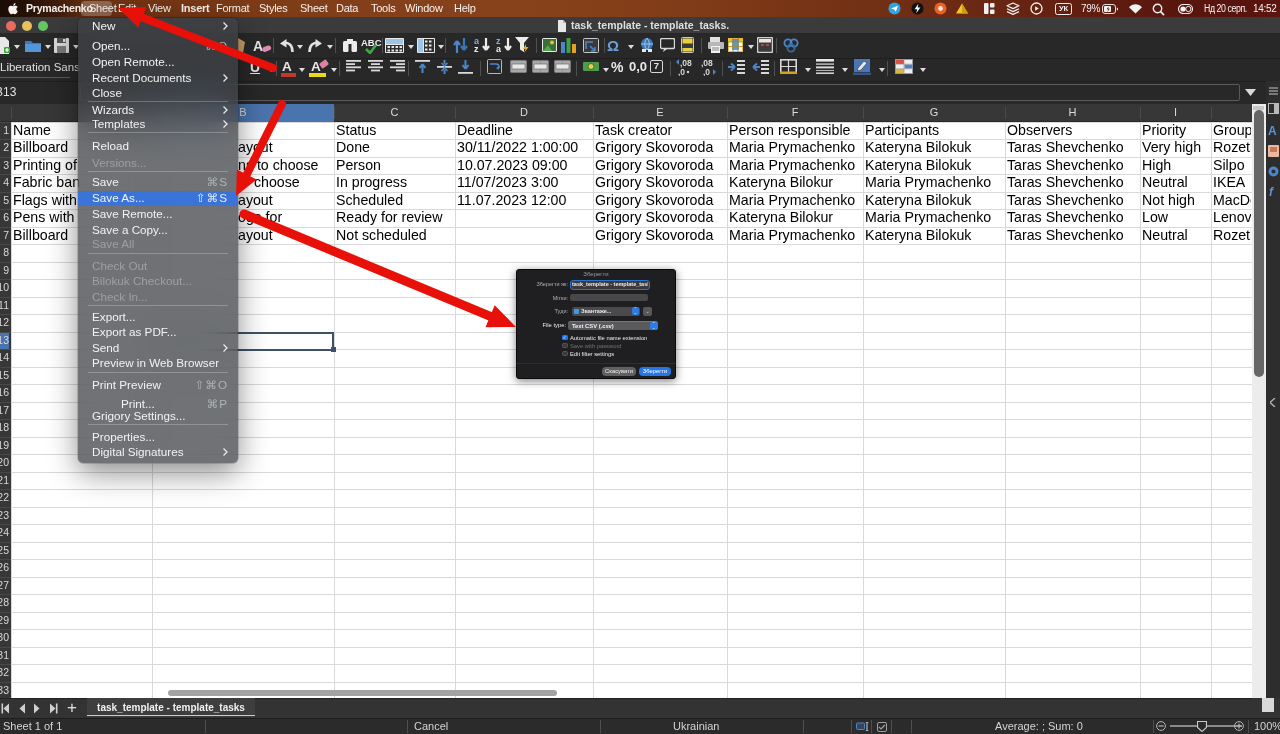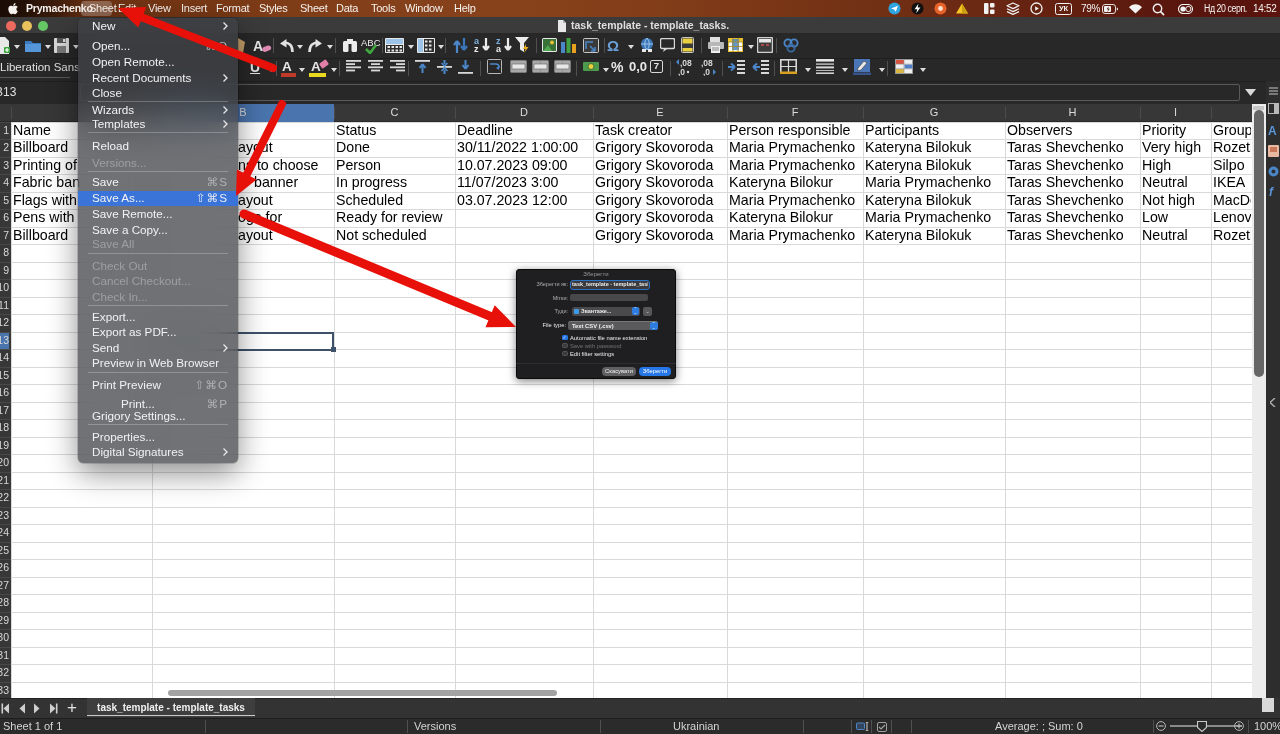--- a/index.html
+++ b/index.html
@@ -88,21 +88,21 @@
 <div class="cell" style="left:336px;top:174.0px;width:118px;height:17.5px;">In progress</div>
 <div class="cell" style="left:457px;top:174.0px;width:135px;height:17.5px;">11/07/2023 3:00</div>
 <div class="cell" style="left:595px;top:174.0px;width:131px;height:17.5px;">Grigory Skovoroda</div>
 <div class="cell" style="left:729px;top:174.0px;width:133px;height:17.5px;">Kateryna Bilokur</div>
 <div class="cell" style="left:865px;top:174.0px;width:139px;height:17.5px;">Maria Prymachenko</div>
 <div class="cell" style="left:1007px;top:174.0px;width:132px;height:17.5px;">Taras Shevchenko</div>
 <div class="cell" style="left:1142px;top:174.0px;width:68px;height:17.5px;">Neutral</div>
 <div class="cell" style="left:1213px;top:174.0px;width:38px;height:17.5px;">IKEA</div>
 <div class="cell" style="left:13px;top:191.5px;width:138px;height:17.5px;">Flags with</div>
 <div class="cell" style="left:336px;top:191.5px;width:118px;height:17.5px;">Scheduled</div>
-<div class="cell" style="left:457px;top:191.5px;width:135px;height:17.5px;">03.07.2023 12:00</div>
+<div class="cell" style="left:457px;top:191.5px;width:135px;height:17.5px;">11.07.2023 12:00</div>
 <div class="cell" style="left:595px;top:191.5px;width:131px;height:17.5px;">Grigory Skovoroda</div>
 <div class="cell" style="left:729px;top:191.5px;width:133px;height:17.5px;">Maria Prymachenko</div>
 <div class="cell" style="left:865px;top:191.5px;width:139px;height:17.5px;">Kateryna Bilokuk</div>
 <div class="cell" style="left:1007px;top:191.5px;width:132px;height:17.5px;">Taras Shevchenko</div>
 <div class="cell" style="left:1142px;top:191.5px;width:68px;height:17.5px;">Not high</div>
 <div class="cell" style="left:1213px;top:191.5px;width:38px;height:17.5px;">MacDonalds</div>
 <div class="cell" style="left:13px;top:209.0px;width:138px;height:17.5px;">Pens with</div>
 <div class="cell" style="left:336px;top:209.0px;width:118px;height:17.5px;">Ready for review</div>
 <div class="cell" style="left:595px;top:209.0px;width:131px;height:17.5px;">Grigory Skovoroda</div>
 <div class="cell" style="left:729px;top:209.0px;width:133px;height:17.5px;">Kateryna Bilokur</div>
@@ -113,21 +113,21 @@
 <div class="cell" style="left:13px;top:226.5px;width:138px;height:17.5px;">Billboard</div>
 <div class="cell" style="left:336px;top:226.5px;width:118px;height:17.5px;">Not scheduled</div>
 <div class="cell" style="left:595px;top:226.5px;width:131px;height:17.5px;">Grigory Skovoroda</div>
 <div class="cell" style="left:729px;top:226.5px;width:133px;height:17.5px;">Maria Prymachenko</div>
 <div class="cell" style="left:865px;top:226.5px;width:139px;height:17.5px;">Kateryna Bilokuk</div>
 <div class="cell" style="left:1007px;top:226.5px;width:132px;height:17.5px;">Taras Shevchenko</div>
 <div class="cell" style="left:1142px;top:226.5px;width:68px;height:17.5px;">Neutral</div>
 <div class="cell" style="left:1213px;top:226.5px;width:38px;height:17.5px;">Rozetka</div>
 <div class="cell" style="left:238px;top:139.0px;width:94px;height:17.5px;">ayout</div>
 <div class="cell" style="left:238px;top:156.5px;width:94px;height:17.5px;">ns to choose</div>
-<div class="cell" style="left:254px;top:174.0px;width:78px;height:17.5px;">banner</div>
+<div class="cell" style="left:254px;top:174.0px;width:78px;height:17.5px;">choose</div>
 <div class="cell" style="left:238px;top:191.5px;width:94px;height:17.5px;">ayout</div>
 <div class="cell" style="left:238px;top:209.0px;width:94px;height:17.5px;">ogo for</div>
 <div class="cell" style="left:238px;top:226.5px;width:94px;height:17.5px;">ayout</div>
 <div style="left:152px;top:331.5px;width:182px;height:19.0px;border:2px solid #3d5269;background:transparent;"></div>
 <div style="left:331px;top:347.0px;width:5px;height:5px;background:#3d5269;"></div>
 <div style="left:0px;top:104px;width:1266px;height:17.5px;background:#373737;border-bottom:1px solid #2a2a2a;"></div>
 <div style="left:152px;top:104px;width:182px;height:17.5px;background:#4a74ad;"></div>
 <div class="colL" style="left:152px;top:104px;width:182px;height:17.5px;">B</div>
 <div class="colL" style="left:334px;top:104px;width:121px;height:17.5px;">C</div>
 <div class="colL" style="left:455px;top:104px;width:138px;height:17.5px;">D</div>
@@ -212,21 +212,21 @@
 <div style="left:0px;top:629.0px;width:11px;height:1px;background:#484848;"></div>
 <div style="left:0px;top:646.5px;width:11px;height:1px;background:#484848;"></div>
 <div style="left:0px;top:664.0px;width:11px;height:1px;background:#484848;"></div>
 <div style="left:0px;top:681.5px;width:11px;height:1px;background:#484848;"></div>
 <div style="left:0px;top:0px;width:1280px;height:17px;background:linear-gradient(90deg,#1a0b05 0%,#241106 2%,#3f1d0c 4.5%,#683012 7%,#733514 12%,#7c3b16 20%,#84401a 30%,#87421c 40%,#833e19 50%,#7c3817 58%,#723014 68%,#6b2813 76%,#621f10 84%,#5a170e 91%,#57130d 96%,#5c150e 100%);"></div>
 <div style="left:81px;top:1px;width:31px;height:15px;background:rgba(255,255,255,0.26);border-radius:3.5px;"></div>
 <div style="left:26px;top:0px;height:17px;font-size:10.6px;font-weight:700;color:#f5f1ee;line-height:17px;letter-spacing:-0.25px;white-space:nowrap;">Prymachenko</div>
 <div style="left:89px;top:0px;height:17px;font-size:11px;font-weight:400;color:#f5f1ee;line-height:17px;letter-spacing:-0.25px;white-space:nowrap;">Sheet</div>
 <div style="left:118px;top:0px;height:17px;font-size:11px;font-weight:400;color:#f5f1ee;line-height:17px;letter-spacing:-0.25px;white-space:nowrap;">Edit</div>
 <div style="left:148px;top:0px;height:17px;font-size:11px;font-weight:400;color:#f5f1ee;line-height:17px;letter-spacing:-0.25px;white-space:nowrap;">View</div>
-<div style="left:181px;top:0px;height:17px;font-size:11px;font-weight:400;color:#f5f1ee;line-height:17px;letter-spacing:-0.25px;white-space:nowrap;">Insert</div>
+<div style="left:181px;top:0px;height:17px;font-size:11px;font-weight:700;color:#f5f1ee;line-height:17px;letter-spacing:-0.25px;white-space:nowrap;">Insert</div>
 <div style="left:216px;top:0px;height:17px;font-size:11px;font-weight:400;color:#f5f1ee;line-height:17px;letter-spacing:-0.25px;white-space:nowrap;">Format</div>
 <div style="left:259px;top:0px;height:17px;font-size:11px;font-weight:400;color:#f5f1ee;line-height:17px;letter-spacing:-0.25px;white-space:nowrap;">Styles</div>
 <div style="left:300px;top:0px;height:17px;font-size:11px;font-weight:400;color:#f5f1ee;line-height:17px;letter-spacing:-0.25px;white-space:nowrap;">Sheet</div>
 <div style="left:336px;top:0px;height:17px;font-size:11px;font-weight:400;color:#f5f1ee;line-height:17px;letter-spacing:-0.25px;white-space:nowrap;">Data</div>
 <div style="left:371px;top:0px;height:17px;font-size:11px;font-weight:400;color:#f5f1ee;line-height:17px;letter-spacing:-0.25px;white-space:nowrap;">Tools</div>
 <div style="left:405px;top:0px;height:17px;font-size:11px;font-weight:400;color:#f5f1ee;line-height:17px;letter-spacing:-0.25px;white-space:nowrap;">Window</div>
 <div style="left:454px;top:0px;height:17px;font-size:11px;font-weight:400;color:#f5f1ee;line-height:17px;letter-spacing:-0.25px;white-space:nowrap;">Help</div>
 <svg style="position:absolute;left:8px;top:3px;width:11px;height:12px;" viewBox="0 0 11 12" width="11" height="12">
     <path d="M8.4 6.3c0-1.5 1.2-2.2 1.3-2.3-.7-1-1.8-1.2-2.2-1.2-.9-.1-1.8.5-2.3.5-.5 0-1.2-.5-2-.5C2.2 2.8 1.3 3.3.8 4.1c-1 1.7-.3 4.3.7 5.7.5.7 1 1.4 1.8 1.4.7 0 1-.5 1.9-.5.9 0 1.1.5 1.9.5.8 0 1.3-.7 1.8-1.4.6-.8.8-1.6.8-1.6s-1.3-.5-1.3-1.9zM6.9 1.9c.4-.5.7-1.2.6-1.9-.6 0-1.3.4-1.7.9-.4.4-.7 1.1-.6 1.8.7.1 1.3-.3 1.7-.8z" fill="#f5f1ee"></path>
   </svg>
@@ -327,21 +327,21 @@
     <path d="M2.5 13C2.5 6 6 3.5 11 3.5" stroke="#e2e2e2" stroke-width="2.6" fill="none"></path>
     <path d="M8.5 0L15 4.5l-6.5 4z" fill="#e2e2e2"></path>
   </svg>
 <div class="dd" style="left:327px;top:45px;width:0px;height:0px;"></div>
 <div style="left:335px;top:38px;width:1px;height:15px;background:#505050;"></div>
 <svg style="position:absolute;left:343px;top:38px;width:14px;height:15px;" viewBox="0 0 14 15" width="14" height="15">
     <rect x="0" y="3" width="5.5" height="11" rx="1.5" fill="#ececec"></rect>
     <rect x="8.5" y="3" width="5.5" height="11" rx="1.5" fill="#ececec"></rect>
     <rect x="4" y="1" width="6" height="5" fill="#ececec"></rect>
   </svg>
-<div style="left:361px;top:37px;height:10px;font-size:9.5px;font-weight:400;color:#ececec;letter-spacing:0;">ABC</div>
+<div style="left:361px;top:37px;height:10px;font-size:9.5px;font-weight:700;color:#ececec;letter-spacing:0;">ABC</div>
 <svg style="position:absolute;left:365px;top:44px;width:12px;height:10px;" viewBox="0 0 12 10" width="12" height="10">
     <path d="M1 5l4 4 6-8" stroke="#3faa3f" stroke-width="2.6" fill="none"></path>
   </svg>
 <div style="left:382px;top:38px;width:1px;height:15px;background:#505050;"></div>
 <svg style="position:absolute;left:385px;top:38px;width:19px;height:15px;" viewBox="0 0 19 15" width="19" height="15">
     <rect width="19" height="15" rx="1" fill="#e8e8e8"></rect>
     <rect x="1" y="1" width="17" height="5" fill="#9cc4e8"></rect>
     <rect x="1" y="7" width="17" height="7" fill="#2f2f2f"></rect>
     <g fill="#e8e8e8">
       <rect x="2.5" y="8" width="2.5" height="2"></rect>
@@ -625,21 +625,21 @@
     <rect x="6.9" y="0.5" width="1.6" height="10" fill="#cfcfcf"></rect>
   </svg>
 <div style="left:67px;top:698px;height:20px;font-size:17px;font-weight:400;color:#e0e0e0;line-height:19px;">+</div>
 <div style="left:87px;top:698px;width:168px;height:19px;background:#3e3e3e;"></div>
 <div style="left:87px;top:698px;width:168px;height:20px;font-size:10px;font-weight:700;color:#f0f0f0;line-height:20px;text-align:center;overflow:hidden;white-space:nowrap;">task_template - template_tasks</div>
 <div style="left:87px;top:714.5px;width:168px;height:1.5px;background:#c9c9c9;"></div>
 <div style="left:1252px;top:698px;width:28px;height:20px;background:#333;"></div>
 <div style="left:1262px;top:698px;width:12px;height:14px;background:#d8d8d8;"></div>
 <div style="left:0px;top:718px;width:1280px;height:16px;background:#2b2b2b;border-top:1px solid #1d1d1d;"></div>
 <div style="left:3px;top:718px;height:22px;font-size:11px;color:#d4d4d4;line-height:16px;">Sheet 1 of 1</div>
-<div style="left:414px;top:718px;height:16px;font-size:11px;color:#d4d4d4;line-height:16px;">Versions</div>
+<div style="left:414px;top:718px;height:16px;font-size:11px;color:#d4d4d4;line-height:16px;">Cancel</div>
 <div style="left:673px;top:718px;height:16px;font-size:11px;color:#d4d4d4;line-height:16px;">Ukrainian</div>
 <div style="left:995px;top:718px;height:16px;font-size:11px;color:#d4d4d4;line-height:16px;">Average: ; Sum: 0</div>
 <div style="left:1254px;top:718px;height:16px;font-size:11px;color:#d4d4d4;line-height:16px;">100%</div>
 <div style="left:205px;top:719.5px;width:1px;height:13px;background:#4f4f4f;"></div>
 <div style="left:407px;top:719.5px;width:1px;height:13px;background:#4f4f4f;"></div>
 <div style="left:600px;top:719.5px;width:1px;height:13px;background:#4f4f4f;"></div>
 <div style="left:803px;top:719.5px;width:1px;height:13px;background:#4f4f4f;"></div>
 <div style="left:851px;top:719.5px;width:1px;height:13px;background:#4f4f4f;"></div>
 <div style="left:871px;top:719.5px;width:1px;height:13px;background:#4f4f4f;"></div>
 <div style="left:891px;top:719.5px;width:1px;height:13px;background:#4f4f4f;"></div>
@@ -717,21 +717,21 @@
     <div class="mi dis" style="top:137.1px;">Versions...</div>
     <div style="left:10px;right:10px;top:153.2px;height:1px;background:rgba(255,255,255,0.24);position:absolute;"></div>
     <div class="mi" style="top:156.9px;">Save<span class="sc">⌘S</span></div>
     <div style="left:0px;top:173.5px;width:160px;height:14.5px;background:#3a74d9;"></div>
     <div class="mi" style="top:172.8px;">Save As...<span class="sc" style="color:#e8ecf5">⇧⌘S</span></div>
     <div class="mi" style="top:188.5px;">Save Remote...</div>
     <div class="mi" style="top:204.0px;">Save a Copy...</div>
     <div class="mi dis" style="top:218.9px;">Save All</div>
     <div style="left:10px;right:10px;top:235.7px;height:1px;background:rgba(255,255,255,0.24);position:absolute;"></div>
     <div class="mi dis" style="top:240.0px;">Check Out</div>
-    <div class="mi dis" style="top:255.5px;">Cancel Checkout...</div>
+    <div class="mi dis" style="top:255.5px;">Bilokuk Checkout...</div>
     <div class="mi dis" style="top:271.0px;">Check In...</div>
     <div style="left:10px;right:10px;top:287.2px;height:1px;background:rgba(255,255,255,0.24);position:absolute;"></div>
     <div class="mi" style="top:291.4px;">Export...</div>
     <div class="mi" style="top:306.9px;">Export as PDF...</div>
     <div class="mi" style="top:322.4px;">Send<svg class="ar" viewBox="0 0 5 8" width="5" height="8">
         <path d="M0.5 0.5L4 4 0.5 7.5" stroke="#e8e8e8" stroke-width="1.3" fill="none"></path>
       </svg></div>
     <div class="mi" style="top:337.9px;">Preview in Web Browser</div>
     <div style="left:10px;right:10px;top:354.1px;height:1px;background:rgba(255,255,255,0.24);position:absolute;"></div>
     <div class="mi" style="top:359.0px;">Print Preview<span class="sc">⇧⌘O</span></div>

